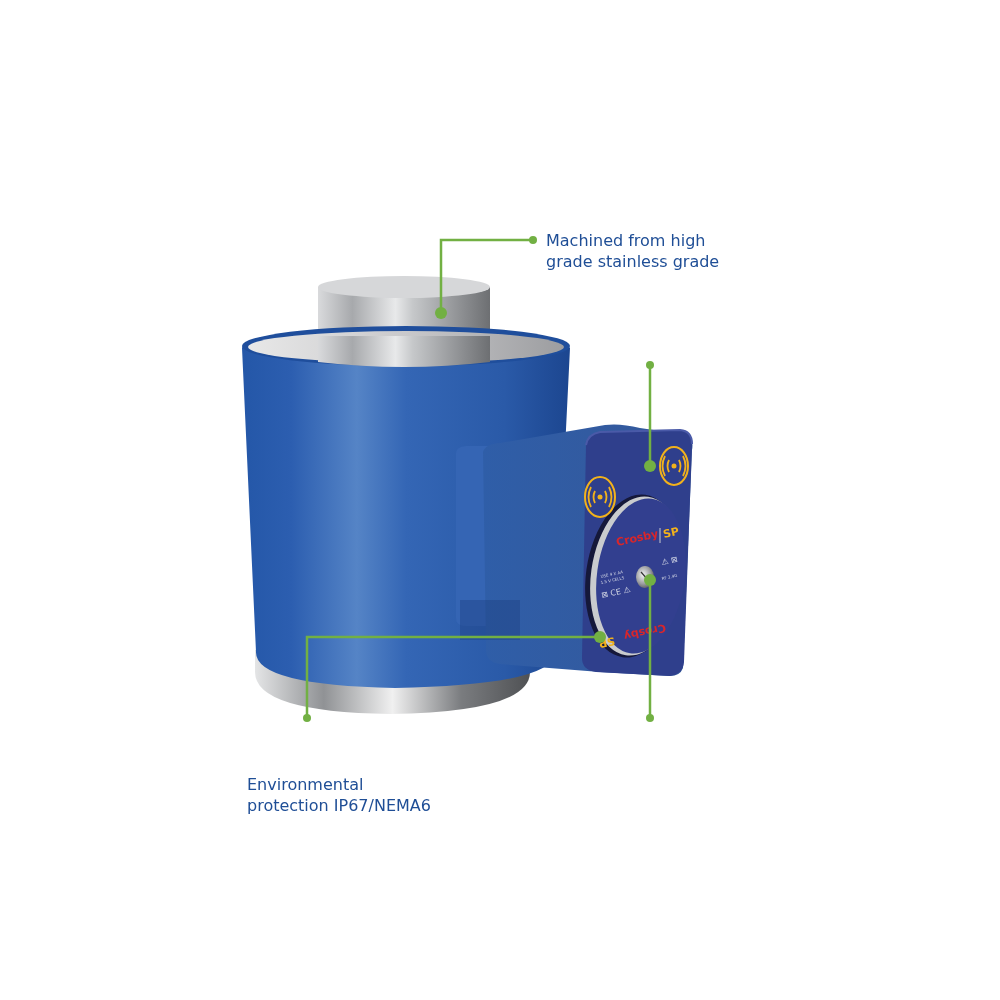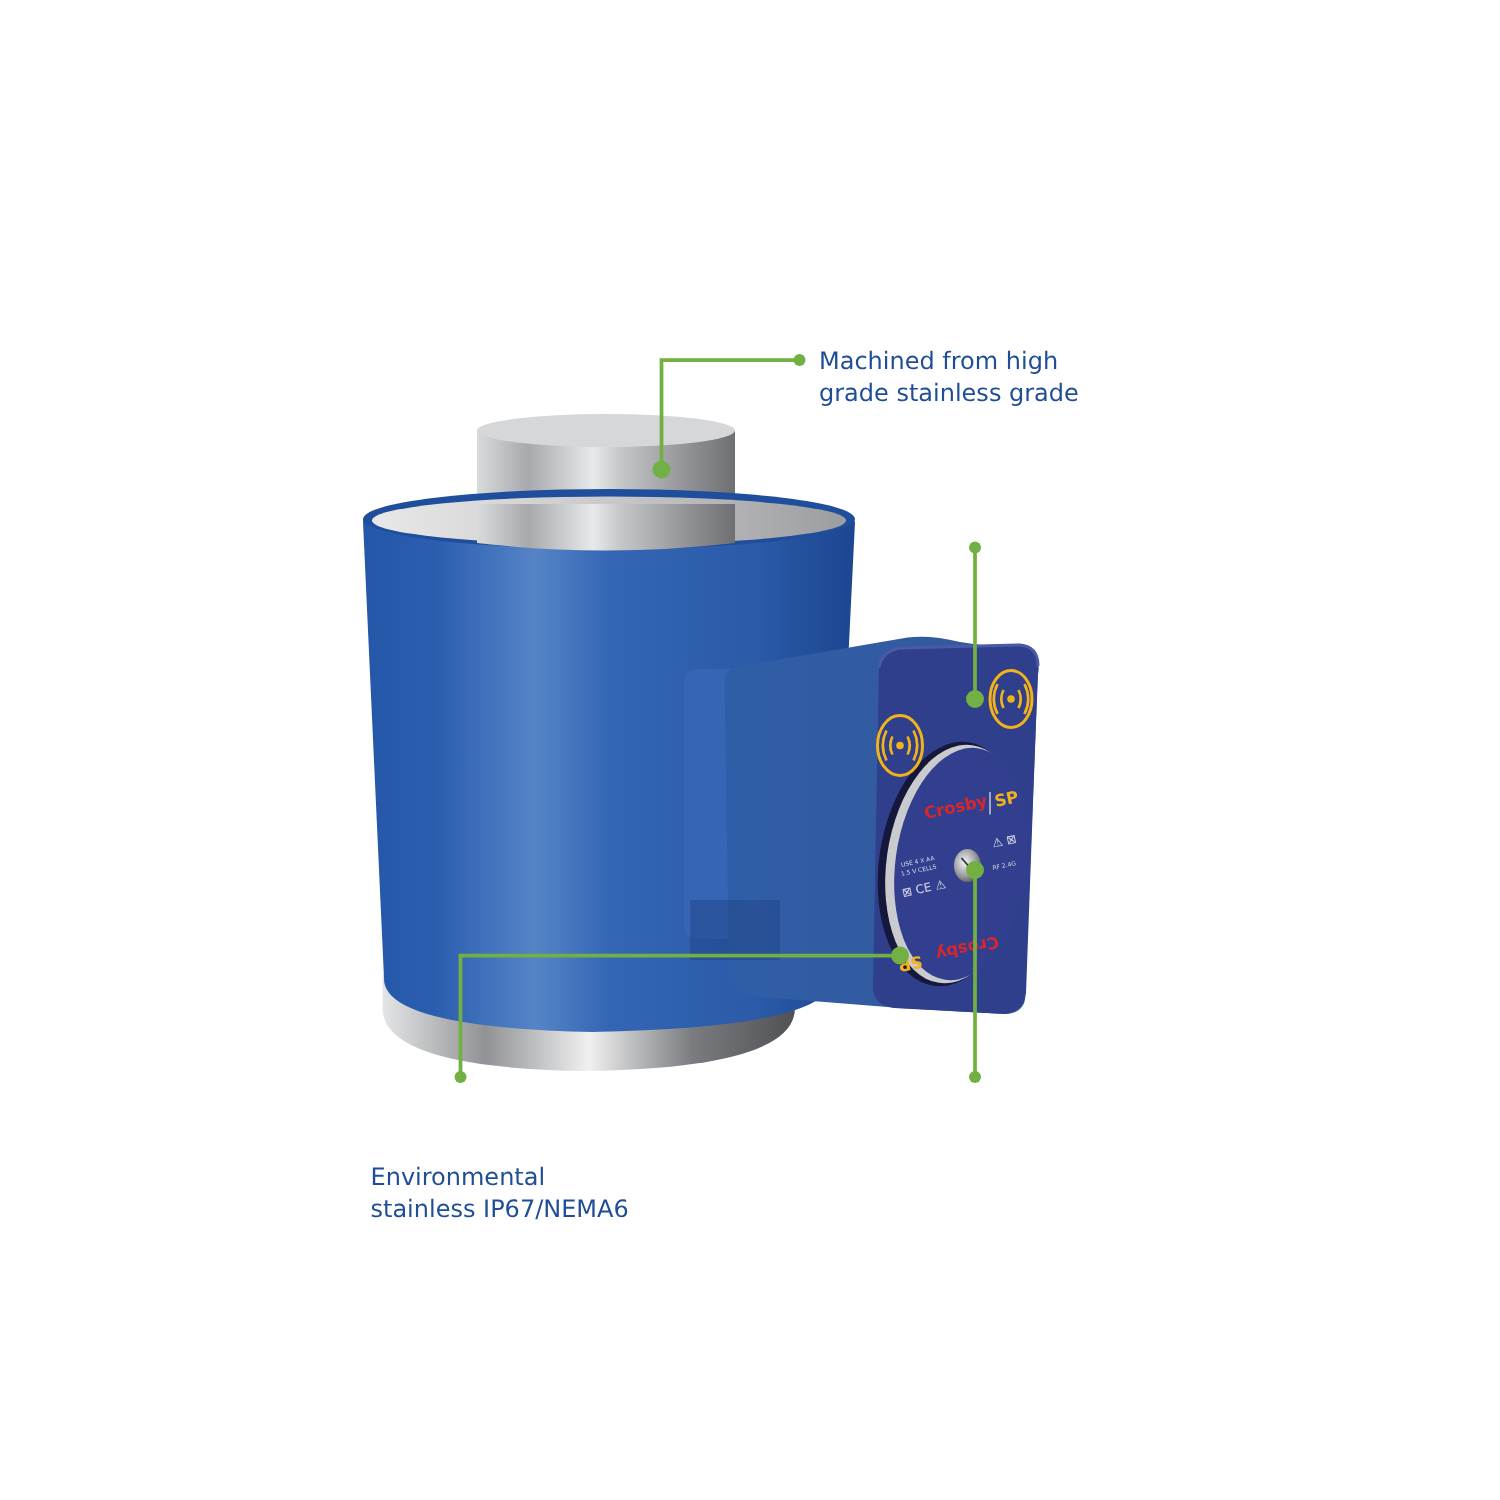--- a/index.html
+++ b/index.html
@@ -146,19 +146,19 @@
   </svg>
 
   <div class="label" style="left:546px; top:230px;">
     <span>Machined from high</span>
     <span>grade stainless grade</span>
   </div>
 
 
   <div class="label" style="left:247px; top:729px;margin-top:45px;">
     <span>Environmental</span>
-    <span>stainless IP67/NEMA6</span>
+    <span>protection IP67/NEMA6</span>
   </div>
 
   <div class="label" style="left:532px; top:729px;">
   </div>
 
 </div>
 
 </body></html>

